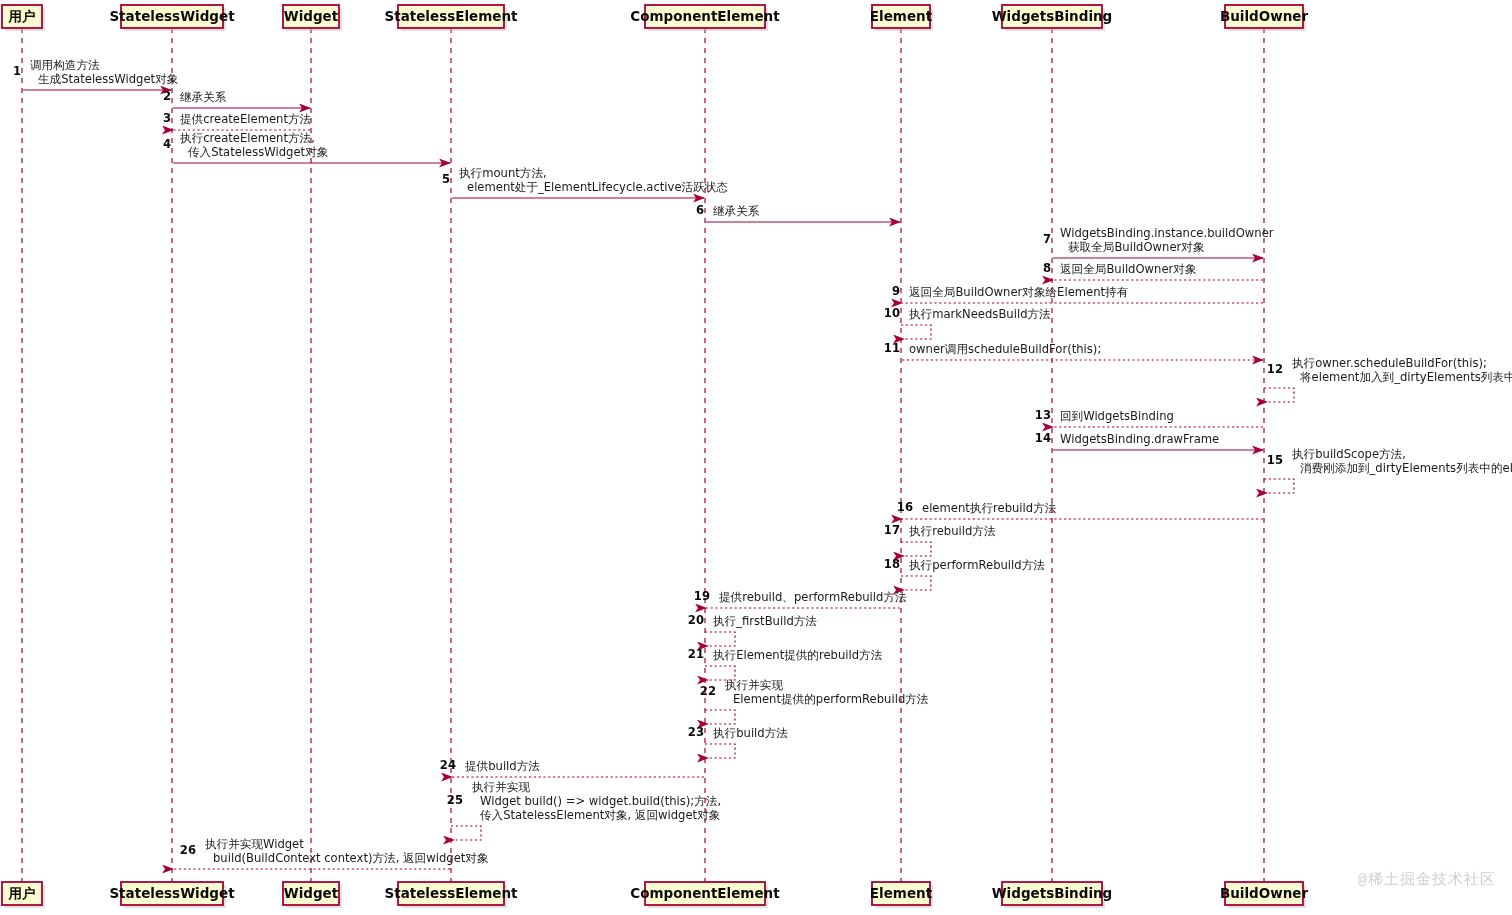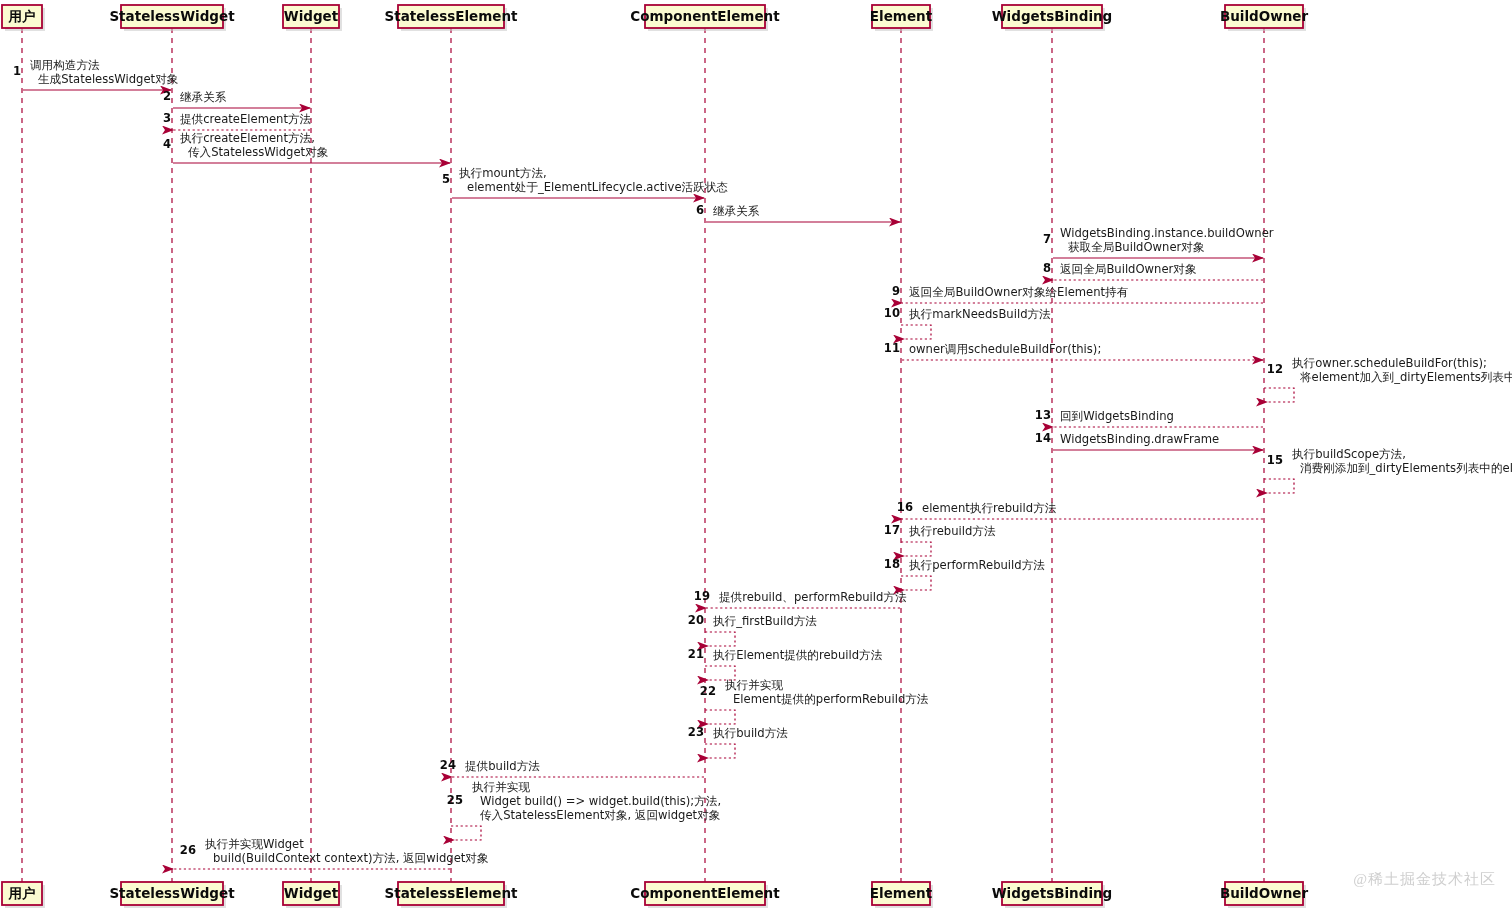--- a/index.html
+++ b/index.html
@@ -17,21 +17,21 @@
   }
   .msg-label{
     font-size:11.6px;fill:#1a1a1a;white-space:pre;
   }
   .msg-num{
     font-size:11.6px;font-weight:700;fill:#0b0b0b;
   }
   .watermark{
     position:absolute;right:16px;bottom:26px;
     font-size:15px;color:#cfcfcf;letter-spacing:1px;
-    font-family:Liberation Serif, serif;
+    font-family:Liberation Mono, monospace;
     user-select:none;
   }
 </style>
 </head>
 <body>
 
 <div id="diagram">
   <svg id="svg-root" width="1512" height="915">
     <defs>
       <marker id="ah" markerWidth="12" markerHeight="9" refX="11" refY="4.5" orient="auto" markerUnits="userSpaceOnUse">

